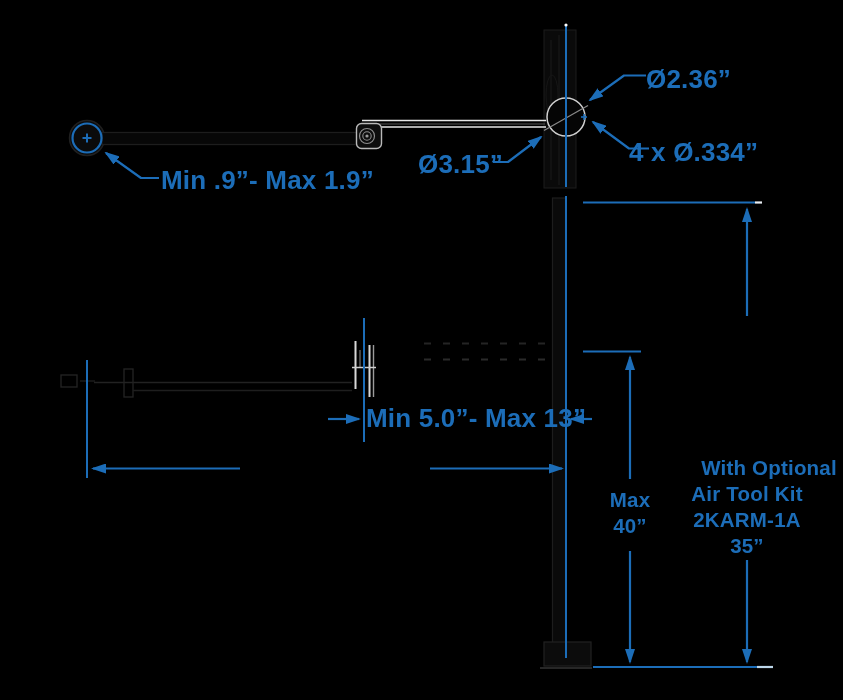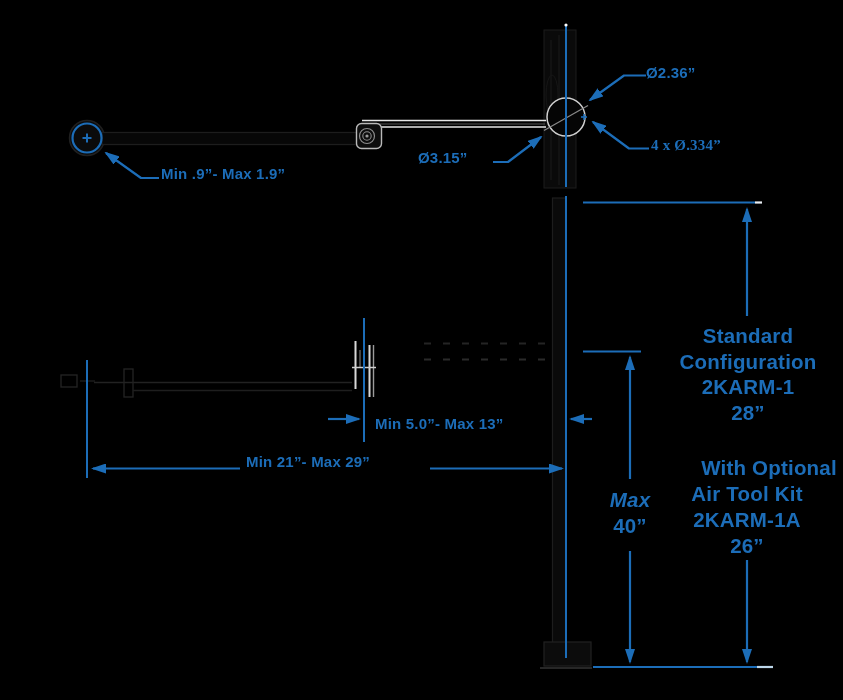--- a/index.html
+++ b/index.html
@@ -4,21 +4,21 @@
 <style>
   html,body{margin:0;padding:0;background:#000;}
   .stage{
     position:relative;width:843px;height:700px;overflow:hidden;
     background:var(--background,#000);
     font-family:"Liberation Sans",sans-serif;
   }
   .stage svg{position:absolute;left:0;top:0;}
   .lbl{
     position:absolute;color:var(--accent-blue,#1c6db8);
-    font-weight:bold;font-size:15px;white-space:nowrap;letter-spacing:.2px;
+    font-weight:bold;font-size:26px;white-space:nowrap;letter-spacing:.2px;
   }
   .note{
     position:absolute;color:var(--accent-blue,#1c6db8);
     font-weight:bold;font-size:20.5px;line-height:25.5px;text-align:center;
     transform:translateX(-50%);white-space:nowrap;letter-spacing:.2px;
   }
   .blue{stroke:var(--accent-blue,#1c6db8);fill:none;}
   .ah{fill:var(--accent-blue,#1c6db8);}
 </style>
 </head>
@@ -114,38 +114,31 @@
       <line class="blue" stroke-width="2.2" x1="240" y1="468.5" x2="93" y2="468.5" marker-end="url(#ah)"></line>
       <line class="blue" stroke-width="2.2" x1="430" y1="468.5" x2="562" y2="468.5" marker-end="url(#ah)"></line>
       <line class="blue" stroke-width="2.2" x1="630" y1="479" x2="630" y2="357" marker-end="url(#ah)"></line>
       <line class="blue" stroke-width="2.2" x1="630" y1="551" x2="630" y2="662" marker-end="url(#ah)"></line>
       <line class="blue" stroke-width="2.2" x1="747" y1="316" x2="747" y2="209" marker-end="url(#ah)"></line>
       <line class="blue" stroke-width="2.2" x1="747" y1="560" x2="747" y2="662" marker-end="url(#ah)"></line>
     </g>
   </svg>
 
   <span class="lbl" style="left:646px;top:64px;">Ø2.36”</span>
-  <span class="lbl" style="left:651px;top:137px;font-family:Liberation Serif, serif;">4 x Ø.334”</span>
+  <span class="lbl" style="left:629px;top:137px;">4 x Ø.334”</span>
   <span class="lbl" style="left:418px;top:149px;text-align:right;">Ø3.15”</span>
   <span class="lbl" style="left:161px;top:165px;">Min .9”- Max 1.9”</span>
-  <span class="lbl" style="left:375px;top:403px;margin-top:12px;">Min 5.0”- Max 13”</span>
-  <span class="lbl" style="left:246px;top:453px;">Min 21”- Max 29”</span>
+  <span class="lbl" style="left:366px;top:403px;">Min 5.0”- Max 13”</span>
 
   <div class="note" style="left:630px;top:487px;line-height:26px;">
-    <span style="display:block;font-style:italic;">Max</span>
+    <span style="display:block;">Max</span>
     <span style="display:block;">40”</span>
   </div>
 
-  <div class="note" style="left:748px;top:323px;">
-    <span style="display:block;">Standard</span>
-    <span style="display:block;">Configuration</span>
-    <span style="display:block;">2KARM-1</span>
-    <span style="display:block;">28”</span>
-  </div>
 
   <div class="note" style="left:747px;top:455px;line-height:26px;">
     <span style="display:block;margin-left:44px;">With Optional</span>
     <span style="display:block;text-align:center;">Air Tool Kit</span>
     <span style="display:block;">2KARM-1A</span>
-    <span style="display:block;">26”</span>
+    <span style="display:block;">35”</span>
   </div>
 
 </div>
 
 </body></html>

